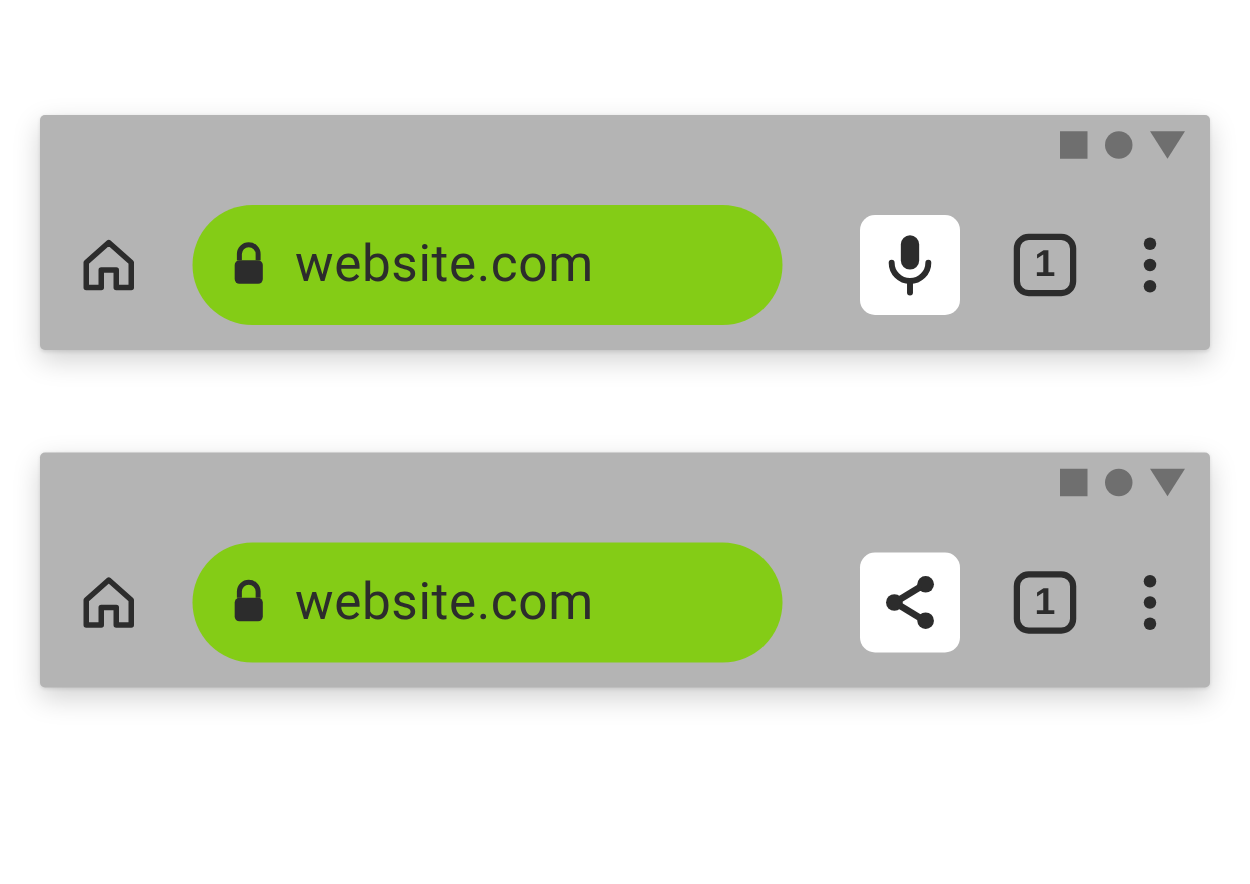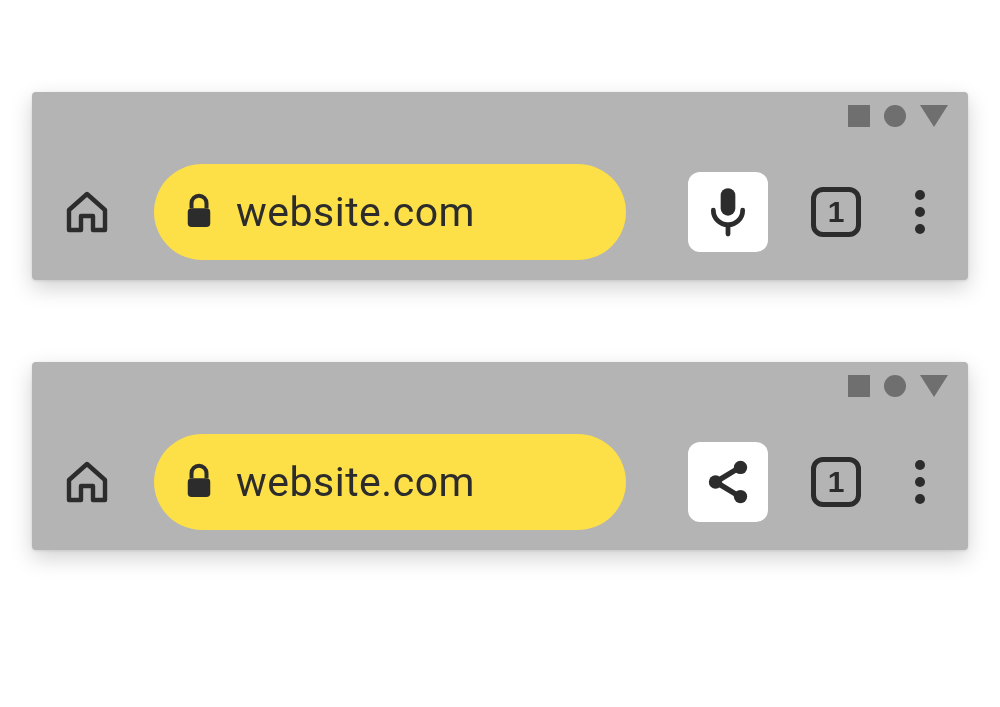--- a/index.html
+++ b/index.html
@@ -74,21 +74,21 @@
     align-items: center;
     justify-content: center;
     flex: 0 0 auto;
   }
 
   .omnibox {
     flex: 0 0 auto;
     margin-left: 40px;
     width: 472px;
     height: 96px;
-    background: #fde047;
+    background: #84cc16;
     border-radius: 48px;
     display: flex;
     align-items: center;
     padding: 0 30px;
     gap: 22px;
     text-align: center;
   }
 
   .lock {
     flex: 0 0 auto;

